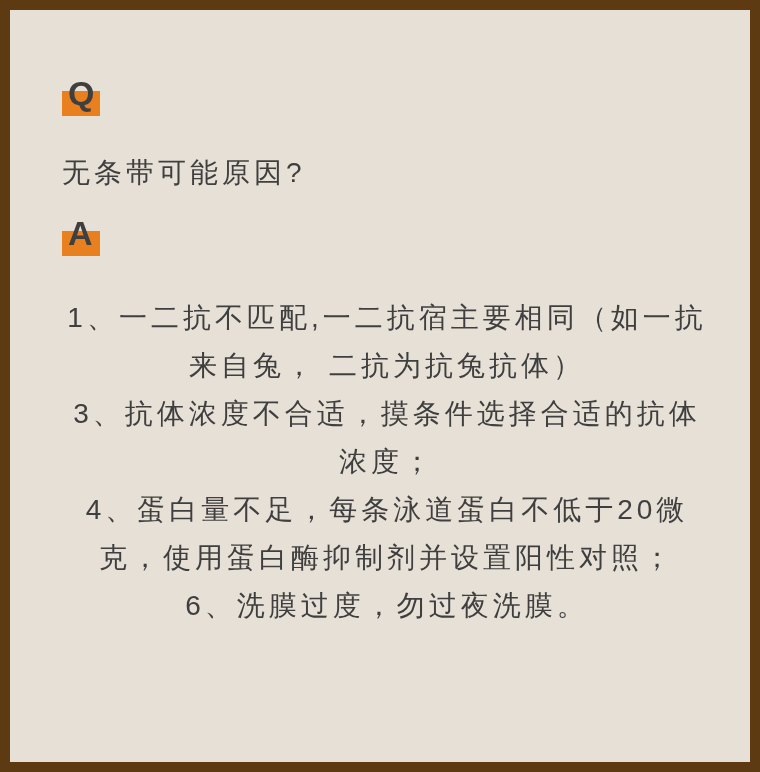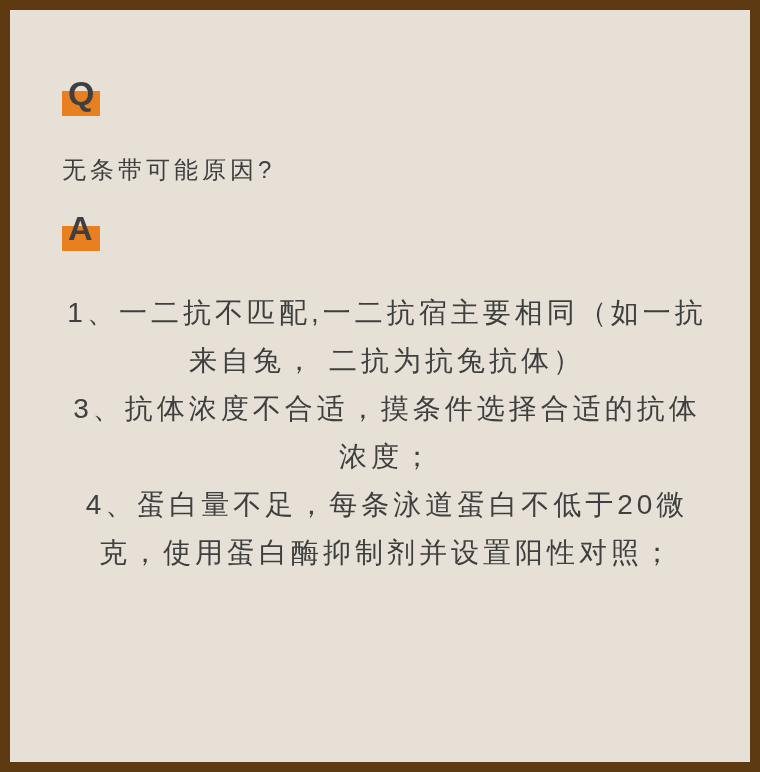--- a/index.html
+++ b/index.html
@@ -48,21 +48,21 @@
     position: absolute;
     left: 6px;
     top: 0;
     font-size: 34px;
     line-height: 1;
     font-weight: bold;
     color: var(--text);
   }
   .question {
     margin: 38px 0 0 0;
-    font-size: 24px;
+    font-size: 28px;
     letter-spacing: 4px;
     line-height: 1.2;
     color: var(--text);
   }
   .answers {
     margin-top: 36px;
     width: 650px;
     font-size: 28px;
     line-height: 48px;
     letter-spacing: 4px;
@@ -92,16 +92,17 @@
     <div class="answers">
 
         <p>1、一二抗不匹配,一二抗宿主要相同（如一抗来自兔， 二抗为抗兔抗体）</p>
 
         <p>3、抗体浓度不合适，摸条件选择合适的抗体浓度；</p>
 
 
         <p>4、蛋白量不足，每条泳道蛋白不低于20微克，使用蛋白酶抑制剂并设置阳性对照；</p>
 
 
+        <p>6、洗膜过度，勿过夜洗膜。</p>
       </div>
 
   </div>
 </div>
 
 </body></html>

